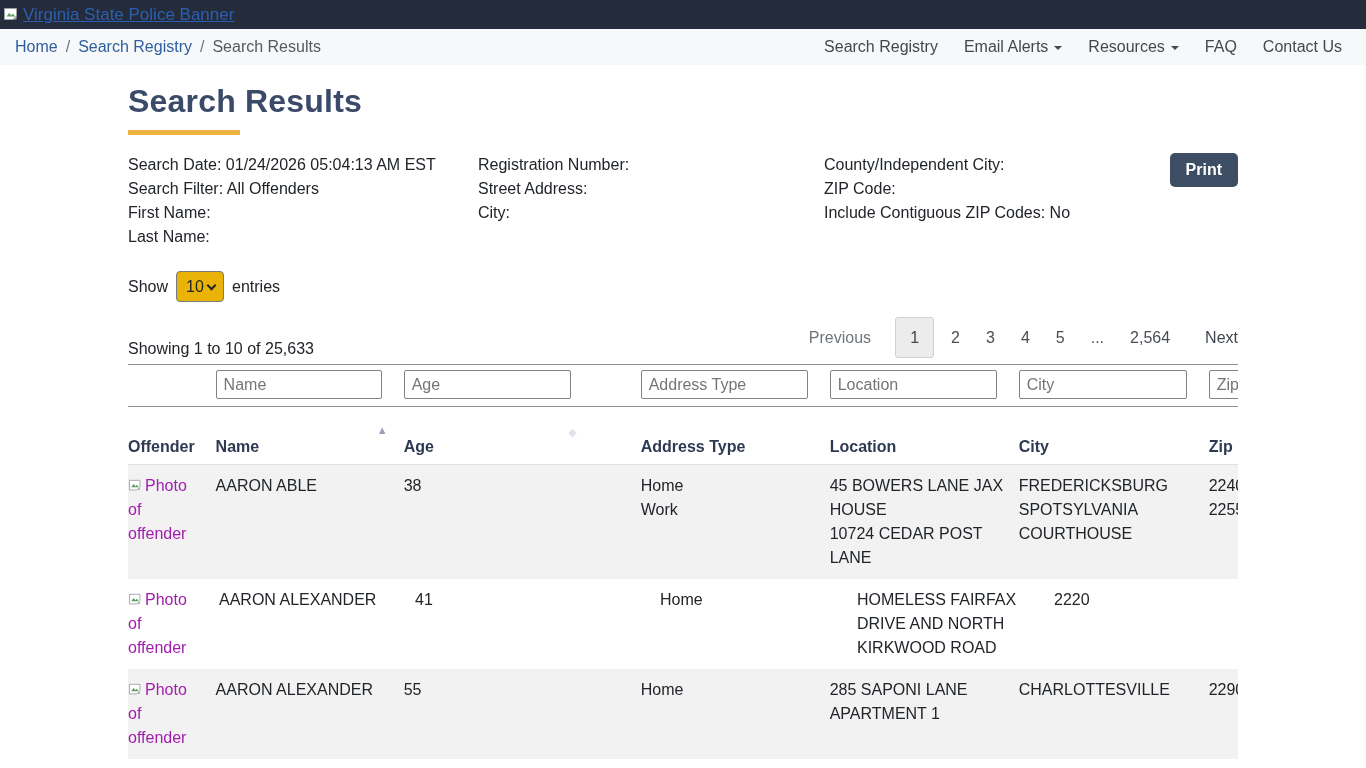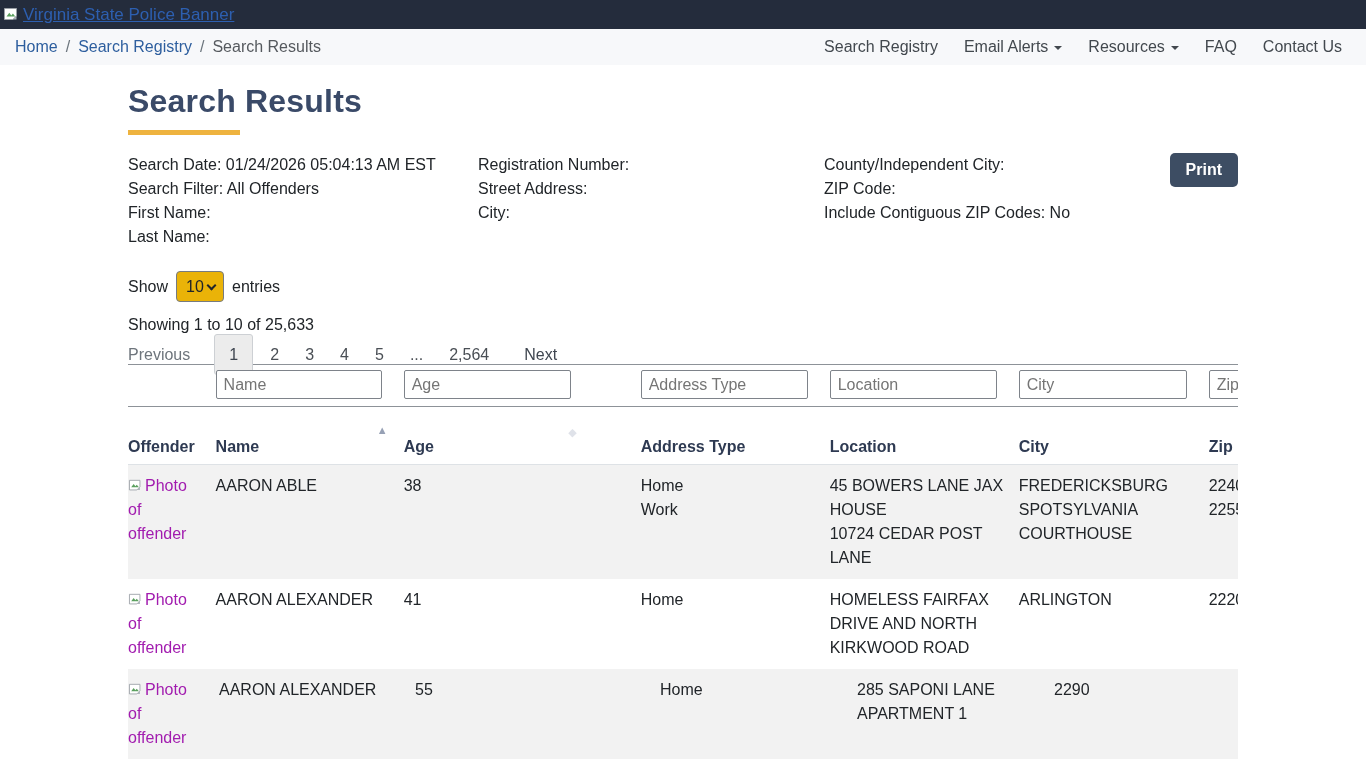--- a/index.html
+++ b/index.html
@@ -33,21 +33,21 @@
   .meta-col2 { width:346px; }
   .meta-col3 { width:280px; }
   .meta-line { white-space:pre-line; }
   .print-btn { margin-left:auto; align-self:flex-start; background:#3d4d63; color:#fff; font-size:16px; font-weight:700; border:none; border-radius:5px; padding:8px 16px; cursor:pointer; font-family:inherit; }
 
   .length-row { margin-top:22px; display:flex; align-items:center; gap:8px; font-size:16px; }
   .length-select { position:relative; width:48px; height:31px; border:1px solid #767b80; border-radius:4px; display:flex; align-items:center; padding-left:9px; cursor:pointer; background:#eab308; }
   .length-select .val { font-size:16px; color:#212529; }
   .sel-chevron { position:absolute; right:8px; top:10px; width:7px; height:7px; border-left:2px solid #212529; border-bottom:2px solid #212529; transform:rotate(-45deg); }
 
-  .info-row { margin-top:14px; display:flex; align-items:flex-start; justify-content:space-between; height:42px;flex-direction:column; }
+  .info-row { margin-top:14px; display:flex; align-items:flex-end; justify-content:space-between; height:42px; }
   .info-text { font-size:16px; color:#212529; }
   .pagination { display:flex; align-items:center; font-size:16px; color:#3f4650; }
   .page-item { padding:0 13px; cursor:pointer; color:#4a4f55; }
   .page-prev { color:#6e757c; padding-right:20px; }
   .page-next { padding-left:22px; cursor:pointer; color:#3f4650; }
   .page-current { width:39px; height:41px; display:inline-flex; align-items:center; justify-content:center; background:#ececec; border:1px solid #cdd0d4; border-radius:3px; padding:0; margin:0 4px; }
   .page-ellipsis { padding:0 13px; color:#4a4f55; }
 
   
   .table-clip { width:1110px; overflow:hidden; margin-top:6px; }
@@ -204,34 +204,34 @@
             <div class="tr data-row">
               <div class="cell c0"><a class="photo-link"><svg class="broken-img" width="16" height="14" viewBox="0 0 18 16">
                       <path d="M1.5 1.5 h12 v7.5 l-3.5 3.5 h-8.5 z" fill="#ffffff" stroke="#9aa0a6" stroke-width="1"></path>
                       <path d="M3.5 9.5 l2.8-3.8 2 2.7 1.6-1.8 2.4 2.9 z" fill="#5ba05f"></path>
                       <path d="M13.5 9 l-3.5 3.5 3.5 0 z" fill="#aeb4bb"></path>
                     </svg><span>Photo of offender</span></a></div>
               <div class="cell c1">AARON ALEXANDER</div>
               <div class="cell c2">41</div>
               <div class="cell c3">Home</div>
               <div class="cell c4">HOMELESS FAIRFAX DRIVE AND NORTH KIRKWOOD ROAD</div>
-              <div class="cell c5">ARLINGTON</div>
               <div class="cell c6">2220</div>
             </div>
 
             <div class="tr data-row">
               <div class="cell c0"><a class="photo-link"><svg class="broken-img" width="16" height="14" viewBox="0 0 18 16">
                       <path d="M1.5 1.5 h12 v7.5 l-3.5 3.5 h-8.5 z" fill="#ffffff" stroke="#9aa0a6" stroke-width="1"></path>
                       <path d="M3.5 9.5 l2.8-3.8 2 2.7 1.6-1.8 2.4 2.9 z" fill="#5ba05f"></path>
                       <path d="M13.5 9 l-3.5 3.5 3.5 0 z" fill="#aeb4bb"></path>
                     </svg><span>Photo of offender</span></a></div>
               <div class="cell c1">AARON ALEXANDER</div>
               <div class="cell c2">55</div>
               <div class="cell c3">Home</div>
               <div class="cell c4">285 SAPONI LANE APARTMENT 1</div>
+              <div class="cell c5">CHARLOTTESVILLE</div>
               <div class="cell c6">2290</div>
             </div>
 
             <div class="tr data-row">
               <div class="cell c0"></div>
               <div class="cell c1">AARON ANDERSON</div>
               <div class="cell c2">41</div>
               <div class="cell c3">Home
 Work</div>
               <div class="cell c4">127JIMMY LANE

